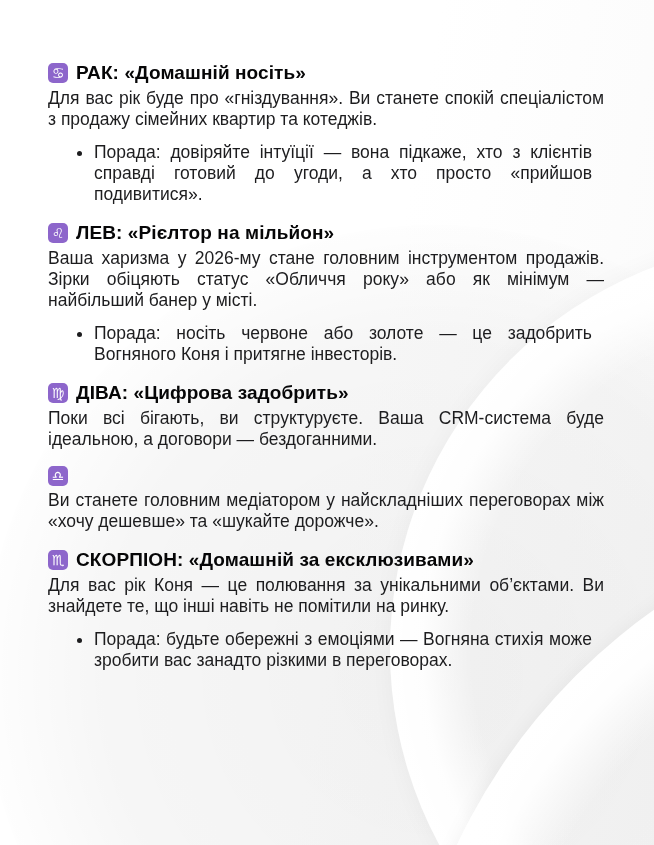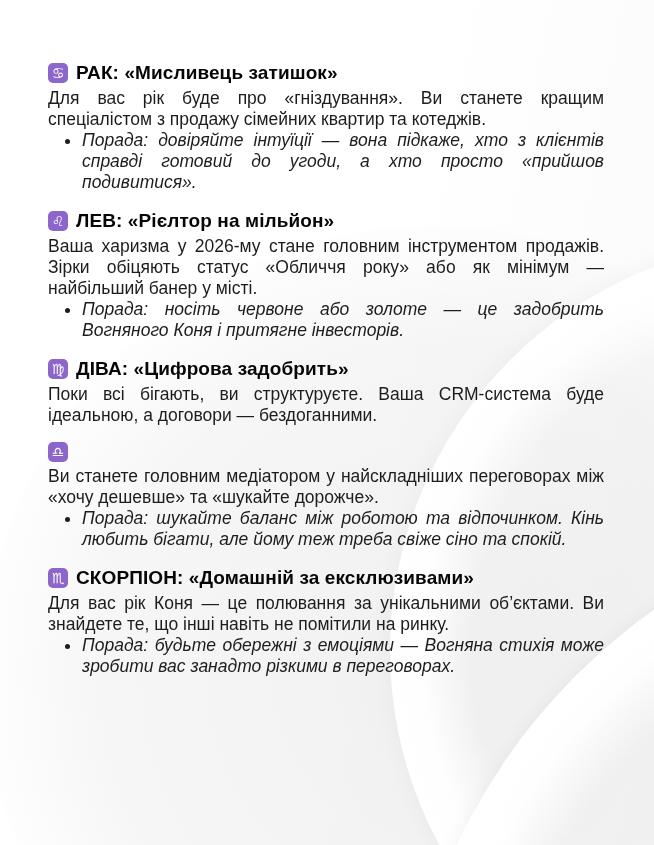--- a/index.html
+++ b/index.html
@@ -75,24 +75,23 @@
     line-height: 1;
   }
   .sign-body {
     margin: 0;
     font-size: 17.5px;
     line-height: 21px;
     text-align: justify;
     color: #1d1d1f;
   }
   .advice-list {
-    margin: 0;
+    margin: 12px;
     padding: 0 0 0 34px;
     list-style: disc outside;
-    font-style: italic;
   }
   .advice-item {
     font-size: 17.5px;
     line-height: 21px;
     text-align: justify;
     color: #1d1d1f;
     padding-left: 0;
   }
 </style>
 </head>
@@ -103,23 +102,23 @@
   <div class="bg-ring-1"></div>
   <div class="bg-ring-2"></div>
 
   <div class="content">
 
     <section class="sign">
       <h2 class="sign-heading">
         <span class="zodiac-badge">
             <span>♋</span>
           </span>
-        <span class="sign-title">РАК: «Мисливець затишок»</span>
+        <span class="sign-title">РАК: «Домашній носіть»</span>
       </h2>
-      <p class="sign-body">Для вас рік буде про «гніздування». Ви станете кращим спеціалістом з продажу сімейних квартир та котеджів.</p>
+      <p class="sign-body">Для вас рік буде про «гніздування». Ви станете спокій спеціалістом з продажу сімейних квартир та котеджів.</p>
       <ul class="advice-list">
         <li class="advice-item">Порада: довіряйте інтуїції — вона підкаже, хто з клієнтів справді готовий до угоди, а хто просто «прийшов подивитися».</li>
       </ul>
     </section>
 
     <section class="sign">
       <h2 class="sign-heading">
         <span class="zodiac-badge">
             <span>♌</span>
           </span>
@@ -141,23 +140,20 @@
       <p class="sign-body">Поки всі бігають, ви структуруєте. Ваша CRM-система буде ідеальною, а договори — бездоганними.</p>
     </section>
 
     <section class="sign">
       <h2 class="sign-heading">
         <span class="zodiac-badge">
             <span>♎</span>
           </span>
       </h2>
       <p class="sign-body">Ви станете головним медіатором у найскладніших переговорах між «хочу дешевше» та «шукайте дорожче».</p>
-      <ul class="advice-list">
-        <li class="advice-item">Порада: шукайте баланс між роботою та відпочинком. Кінь любить бігати, але йому теж треба свіже сіно та спокій.</li>
-      </ul>
     </section>
 
     <section class="sign">
       <h2 class="sign-heading">
         <span class="zodiac-badge">
             <span>♏</span>
           </span>
         <span class="sign-title">СКОРПІОН: «Домашній за ексклюзивами»</span>
       </h2>
       <p class="sign-body">Для вас рік Коня — це полювання за унікальними об’єктами. Ви знайдете те, що інші навіть не помітили на ринку.</p>

